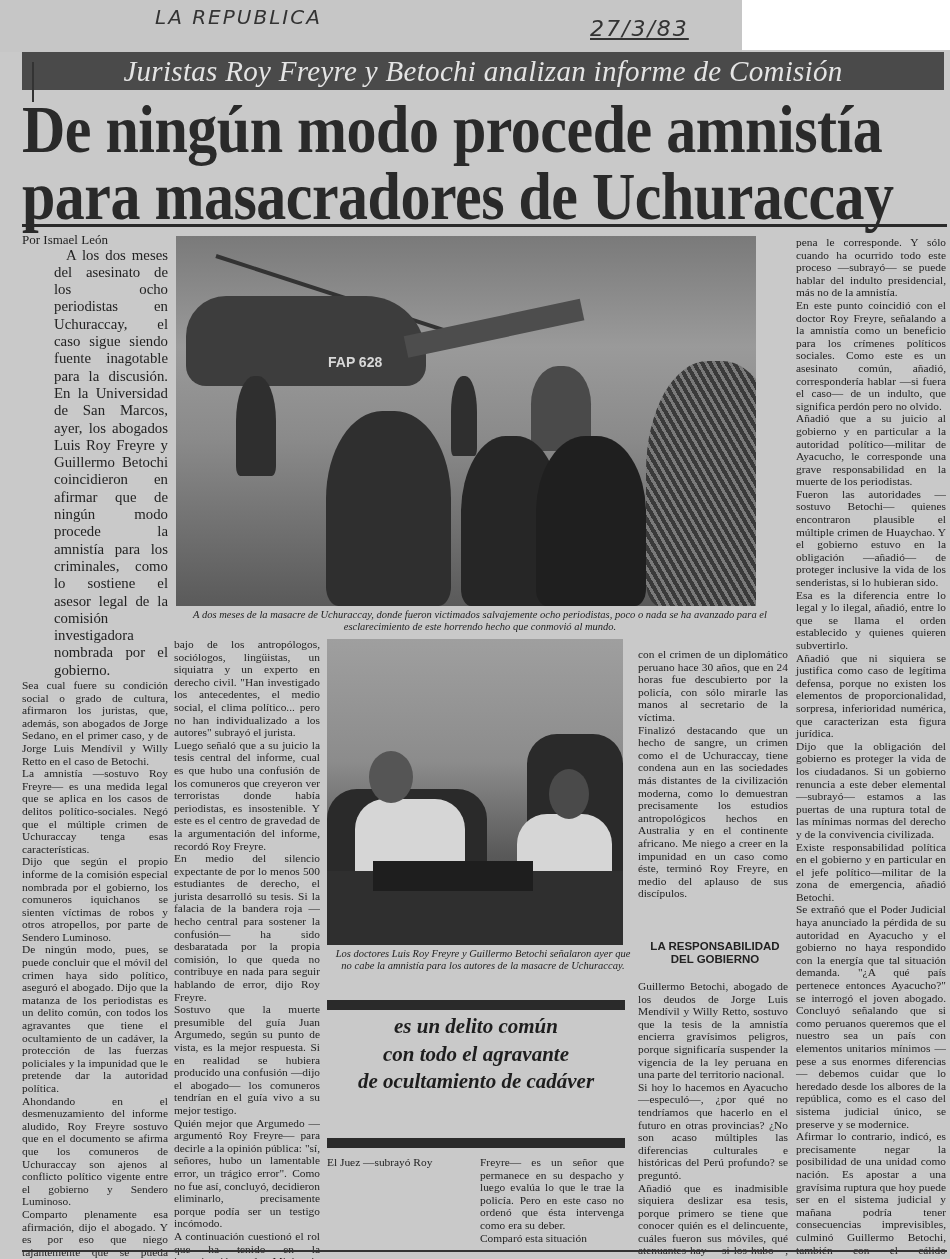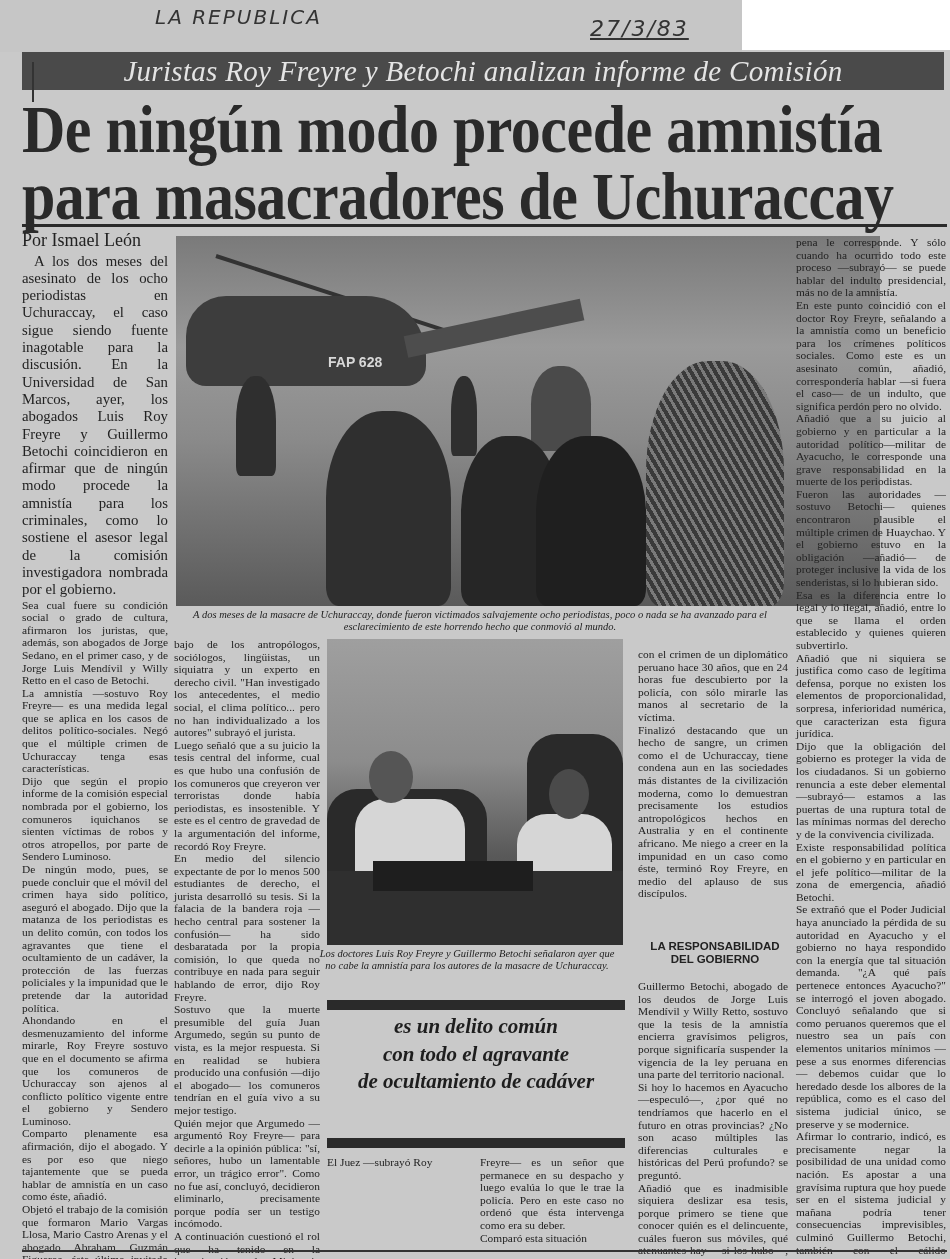--- a/index.html
+++ b/index.html
@@ -10,40 +10,40 @@
   .handwrite { position:absolute; font-family:"DejaVu Sans", sans-serif; font-style:italic; color:#333; letter-spacing:2px; }
   .hw-paper { left:155px; top:5px; font-size:20px; }
   .hw-date { left:590px; top:16px; font-size:22px;text-decoration:underline; }
   .kicker { position:absolute; left:22px; top:52px; width:922px; height:38px; background:#4a4a4a; color:#e4e4e4; font-family:"Liberation Serif", serif; font-style:italic; font-size:29px; line-height:38px; text-align:center; letter-spacing:0.3px; }
   .headline { position:absolute; left:22px; top:96px; width:925px; font-family:"Liberation Serif", serif; font-weight:bold; font-size:60px; line-height:60px; color:#2a2a2a; transform:scaleY(1.12); transform-origin:top left; letter-spacing:-0.5px; }
   .headline div { white-space:nowrap; }
   .rule { position:absolute; left:22px; top:224px; width:925px; height:3px; background:#2a2a2a; }
   .col { position:absolute; font-family:"Liberation Serif", serif; font-size:11.4px; line-height:12.6px; text-align:justify; color:#222; }
   .col p { margin:0; text-indent:0; }
   .lead { font-size:14.8px; line-height:17.3px; }
-  .lead p { text-indent:12px; }
-  .byline { font-size:18px; margin-bottom:6px; }
+  .lead p { text-indent:12px;margin-left:32px; }
+  .byline { font-size:13px; }
   .photo { position:absolute; background:#6c6c6c; overflow:hidden; }
-  .photo1 { left:176px; top:236px; width:704px; height:370px;
+  .photo1 { left:176px; top:236px; width:580px; height:370px;
     background: linear-gradient(180deg,#7a7a7a 0%,#9a9a9a 30%,#8a8a8a 55%,#5a5a5a 100%); }
   .photo2 { left:327px; top:639px; width:296px; height:306px;
     background: linear-gradient(180deg,#9f9f9f 0%,#8c8c8c 40%,#5a5a5a 70%,#3a3a3a 100%); }
   .heli-body { position:absolute; left:10px; top:60px; width:240px; height:90px; background:#3d3d3d; border-radius:40px 60px 20px 20px; }
   .heli-tail { position:absolute; left:230px; top:100px; width:180px; height:22px; background:#4d4d4d; transform:rotate(-12deg); transform-origin:left; }
   .heli-rotor { position:absolute; left:40px; top:18px; width:260px; height:4px; background:#333; transform:rotate(18deg); transform-origin:left; }
   .heli-label { position:absolute; left:152px; top:118px; font-family:"Liberation Sans", sans-serif; font-size:14px; color:#d8d8d8; font-weight:bold; }
   .person { position:absolute; background:#2f2f2f; border-radius:45% 45% 10% 10%; }
   .chair { position:absolute; background:#2a2a2a; border-radius:30px 30px 4px 4px; }
   .shirt { position:absolute; background:#d6d6d6; border-radius:30px 30px 6px 6px; }
   .head { position:absolute; background:#555; border-radius:50%; }
   .table { position:absolute; left:0; top:232px; width:296px; height:74px; background:#2f2f2f; }
   .device { position:absolute; left:46px; top:222px; width:160px; height:30px; background:#1e1e1e; }
   .caption { position:absolute; font-family:"Liberation Serif", serif; font-style:italic; font-size:10.5px; line-height:11.5px; text-align:center; color:#222; }
   .cap1 { left:170px; top:609px; width:620px; }
-  .cap2 { left:317px; top:948px; width:300px; }
+  .cap2 { left:333px; top:948px; width:300px; }
   .box-bar { position:absolute; left:327px; height:10px; background:#2a2a2a; }
   .pull { position:absolute; left:327px; top:1013px; width:298px; font-family:"Liberation Serif", serif; font-style:italic; font-weight:bold; font-size:21px; line-height:27.5px; text-align:center; color:#1e1e1e; }
   .subhead { position:absolute; left:640px; top:940px; width:150px; font-family:"Liberation Sans", sans-serif; font-weight:bold; font-size:11.5px; line-height:13px; text-align:center; color:#222; }
   .bottom-rule { position:absolute; left:22px; top:1250px; width:925px; height:2px; background:#333; }
   .margin-mark { position:absolute; left:32px; top:62px; width:2px; height:40px; background:#333; }
 </style>
 </head>
 <body>
 
 <div class="clip"></div>
@@ -64,21 +64,21 @@
 
 <div class="col" style="left:22px; top:234px; width:146px;">
   <div class="byline">Por Ismael León</div>
   <div class="lead">
       <p>A los dos meses del asesinato de los ocho periodistas en Uchuraccay, el caso sigue siendo fuente inagotable para la discusión. En la Universidad de San Marcos, ayer, los abogados Luis Roy Freyre y Guillermo Betochi coincidieron en afirmar que de ningún modo procede la amnistía para los criminales, como lo sostiene el asesor legal de la comisión investigadora nombrada por el gobierno.</p>
     </div>
   <p>Sea cual fuere su condición social o grado de cultura, afirmaron los juristas, que, además, son abogados de Jorge Sedano, en el primer caso, y de Jorge Luis Mendívil y Willy Retto en el caso de Betochi.</p>
   <p>La amnistía —sostuvo Roy Freyre— es una medida legal que se aplica en los casos de delitos político-sociales. Negó que el múltiple crimen de Uchuraccay tenga esas características.</p>
   <p>Dijo que según el propio informe de la comisión especial nombrada por el gobierno, los comuneros iquichanos se sienten víctimas de robos y otros atropellos, por parte de Sendero Luminoso.</p>
   <p>De ningún modo, pues, se puede concluir que el móvil del crimen haya sido político, aseguró el abogado. Dijo que la matanza de los periodistas es un delito común, con todos los agravantes que tiene el ocultamiento de un cadáver, la protección de las fuerzas policiales y la impunidad que le pretende dar la autoridad política.</p>
-  <p>Ahondando en el desmenuzamiento del informe mirarle, Roy Freyre sostuvo que en el documento se afirma que los comuneros de Uchuraccay son ajenos al conflicto político vigente entre el gobierno y Sendero Luminoso.</p>
+  <p>Ahondando en el desmenuzamiento del informe aludido, Roy Freyre sostuvo que en el documento se afirma que los comuneros de Uchuraccay son ajenos al conflicto político vigente entre el gobierno y Sendero Luminoso.</p>
   <p>Comparto plenamente esa afirmación, dijo el abogado. Y es por eso que niego tajantemente que se pueda hablar de amnistía en un caso como éste, añadió.</p>
   <p>Objetó el trabajo de la comisión que formaron Mario Vargas Llosa, Mario Castro Arenas y el abogado Abraham Guzmán Figueroa, éste último invitado al debate de ayer, pero ausente, según se supo, por razones de salud.</p>
 
 </div>
 
 <div class="photo photo1">
   <div class="heli-rotor"></div>
   <div class="heli-body"></div>
   <div class="heli-tail"></div>
   <div class="heli-label">FAP 628</div>

